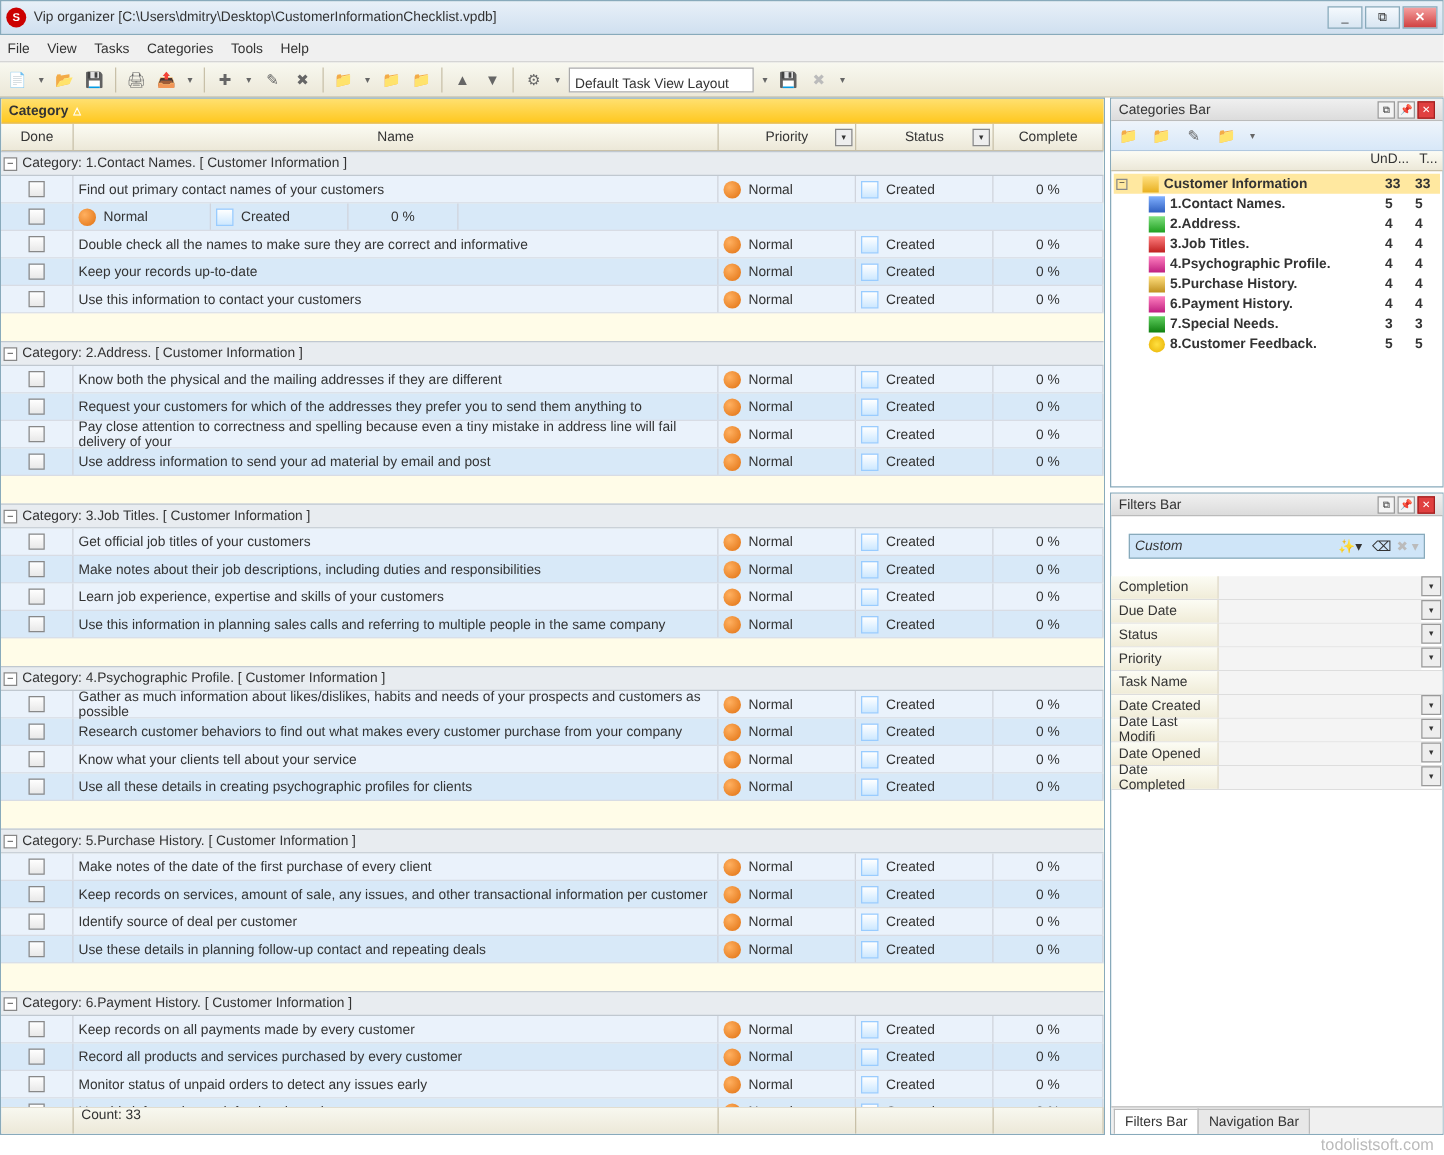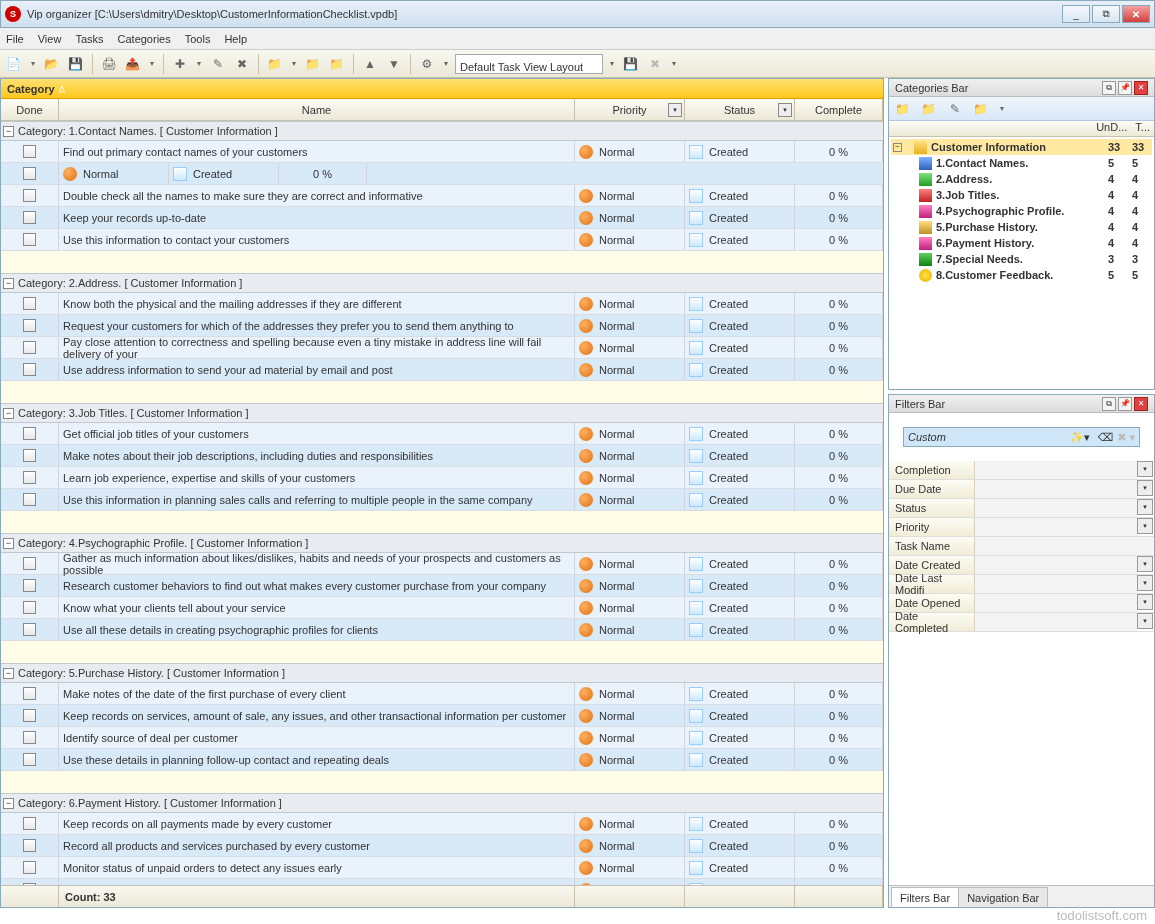--- a/index.html
+++ b/index.html
@@ -34,21 +34,21 @@
 .taskrow>div{border-right:1px solid #d0d4dc;display:flex;align-items:center;padding:0 4px}
 .cell-done{width:58px;justify-content:center}
 .cell-name{flex:1;padding-left:6px}
 .cell-pri{width:110px}
 .cell-stat{width:110px}
 .cell-comp{width:88px;justify-content:center}
 .chk{width:13px;height:13px;border:1px solid #888;background:linear-gradient(#fff,#e8e8e8)}
 .pri-ico{width:14px;height:14px;border-radius:50%;background:radial-gradient(circle at 35% 35%,#ffb060,#e07010);margin-right:6px;display:inline-block}
 .stat-ico{width:14px;height:14px;background:linear-gradient(#fff,#cde8ff);border:1px solid #9cf;margin-right:6px;display:inline-block}
 .countrow{height:22px;background:linear-gradient(#f8f8f0,#ece8d8);border-top:1px solid #c8c0a8;display:flex}
-.countrow>div{border-right:1px solid #c8c0a8;display:flex;align-items:center;padding:0 6px;font-weight:bold}
+.countrow>div{border-right:1px solid #c8c0a8;display:flex;align-items:flex-start;padding:0 6px;font-weight:normal}
 .rightpane{flex:1;display:flex;flex-direction:column;margin-left:4px;gap:4px}
 .panel{border:1px solid #8ab;display:flex;flex-direction:column;background:#fff}
 .panelhdr{height:18px;background:linear-gradient(#f0f0f0,#dcdcdc);border-bottom:1px solid #bbb;display:flex;align-items:center;padding:0 6px}
 .panelhdr .pttl{flex:1}
 .panelhdr .pico{width:14px;height:14px;border:1px solid #999;margin-left:2px;display:flex;align-items:center;justify-content:center;font-size:8px;background:#f4f4f4}
 .panelhdr .pico.x{background:#e04040;color:#fff;border-color:#a02020}
 .paneltb{height:24px;background:linear-gradient(#eef4fb,#d8e8f8);border-bottom:1px solid #b0c8e0;display:flex;align-items:center;padding:0 4px;gap:6px}
 .treehdr{height:16px;background:linear-gradient(#fcfcf4,#ece8d8);border-bottom:1px solid #c8c0a8;display:flex;justify-content:flex-end;padding:0 4px;gap:8px;font-size:10px;color:#555}
 .tree{flex:1;overflow:auto;padding:2px}
 .treerow{height:16px;display:flex;align-items:center;padding-left:4px;gap:4px}

